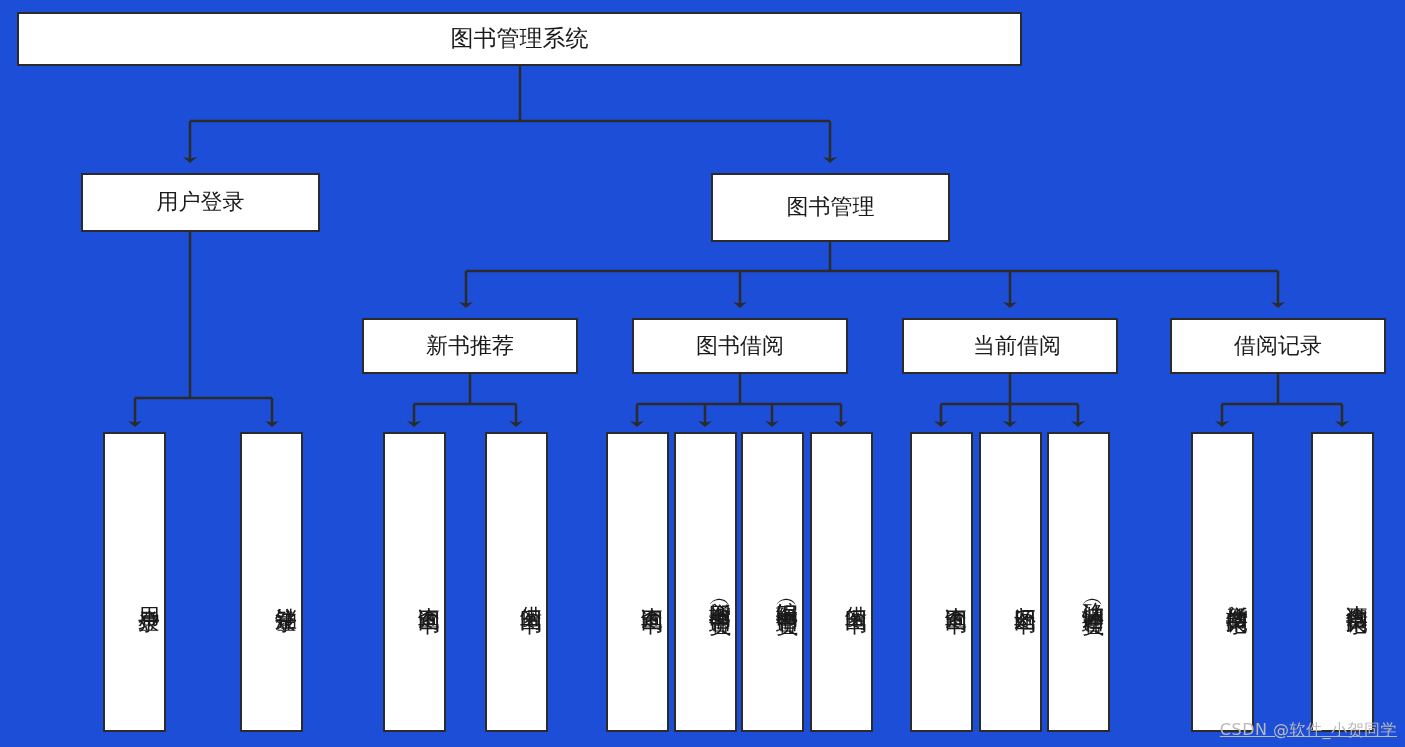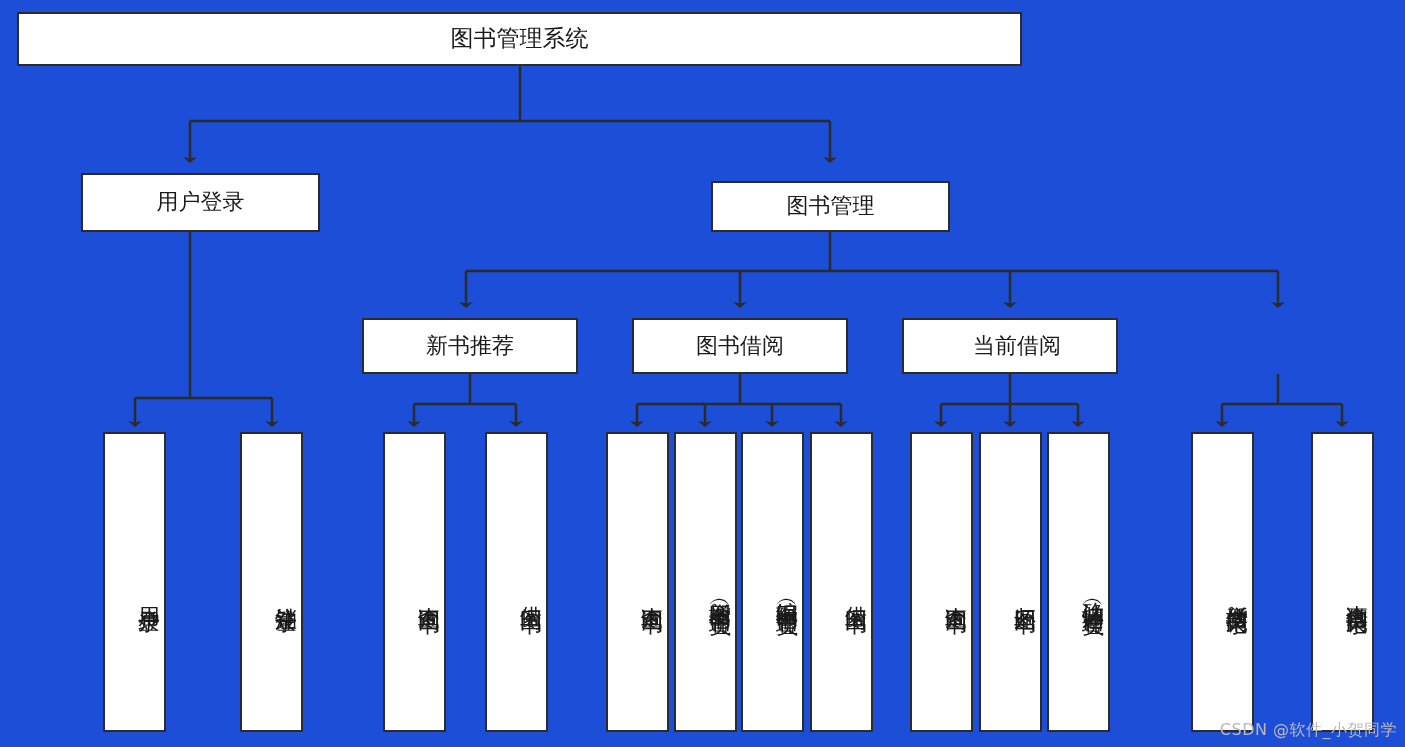--- a/index.html
+++ b/index.html
@@ -9,21 +9,21 @@
   svg{position:absolute;left:0;top:0;}
   .node{position:absolute;box-sizing:border-box;border:2.5px solid #2b2b2b;
         background:#ffffff;display:flex;align-items:center;justify-content:center;
         color:#1a1a1a;}
   .node.h{font-size:22px;line-height:1.1;}
   .node.v{writing-mode:vertical-rl;text-orientation:upright;
           font-size:22px;letter-spacing:2px;line-height:1.35;
           align-items:flex-start;justify-content:center;padding-top:22px;}
   .node.title{font-size:23px;}
   .wm{position:absolute;right:8px;bottom:6px;color:#b9b9b9;font-size:16px;
-      letter-spacing:.5px;white-space:nowrap;}
+      letter-spacing:.5px;white-space:nowrap;text-decoration:underline;}
 </style>
 </head>
 <body>
 
 <div id="diagram">
 
   <svg width="1405" height="747">
     <defs>
       <marker id="arw" markerWidth="12" markerHeight="14" refX="3" refY="7" orient="auto" markerUnits="userSpaceOnUse">
         <path d="M0,0 L6,7 L0,14 L1.6,7 Z" fill="#2b2b2b"></path>
@@ -70,25 +70,26 @@
       <path d="M1278,374 L1278,404"></path>
       <path d="M1222,404 L1342,404"></path>
       <path d="M1222,404 L1222,424" marker-end="url(#arw)"></path>
       <path d="M1342,404 L1342,424" marker-end="url(#arw)"></path>
     </g>
   </svg>
 
   <div class="node h title" style="left:17px;top:12px;width:1005px;height:54px;">图书管理系统</div>
 
   <div class="node h" style="left:81px;top:173px;width:239px;height:59px;">用户登录</div>
-  <div class="node h" style="left:711px;top:181px;width:239px;height:51px;">图书管理</div>
+  <div class="node h" style="left:711px;top:173px;width:239px;height:69px;">图书管理</div>
 
   <div class="node h" style="left:632px;top:318px;width:216px;height:56px;">图书借阅</div>
   <div class="node h" style="left:362px;top:318px;width:216px;height:56px;">新书推荐</div>
   <div class="node h" style="left:902px;top:318px;width:216px;height:56px;padding-left:14px;">当前借阅</div>
+  <div class="node h" style="left:1170px;top:318px;width:216px;height:56px;">借阅记录</div>
 
   <div class="node v" style="left:103px;top:432px;width:63px;height:300px;">用户登录</div>
   <div class="node v" style="left:240px;top:432px;width:63px;height:300px;">注销登录</div>
 
   <div class="node v" style="left:383px;top:432px;width:63px;height:300px;">查询图书</div>
   <div class="node v" style="left:485px;top:432px;width:63px;height:300px;">借阅图书</div>
 
   <div class="node v" style="left:606px;top:432px;width:63px;height:300px;">查询图书</div>
   <div class="node v" style="left:674px;top:432px;width:63px;height:300px;">新增图书（管理员）</div>
   <div class="node v" style="left:741px;top:432px;width:63px;height:300px;">编辑图书（管理员）</div>

